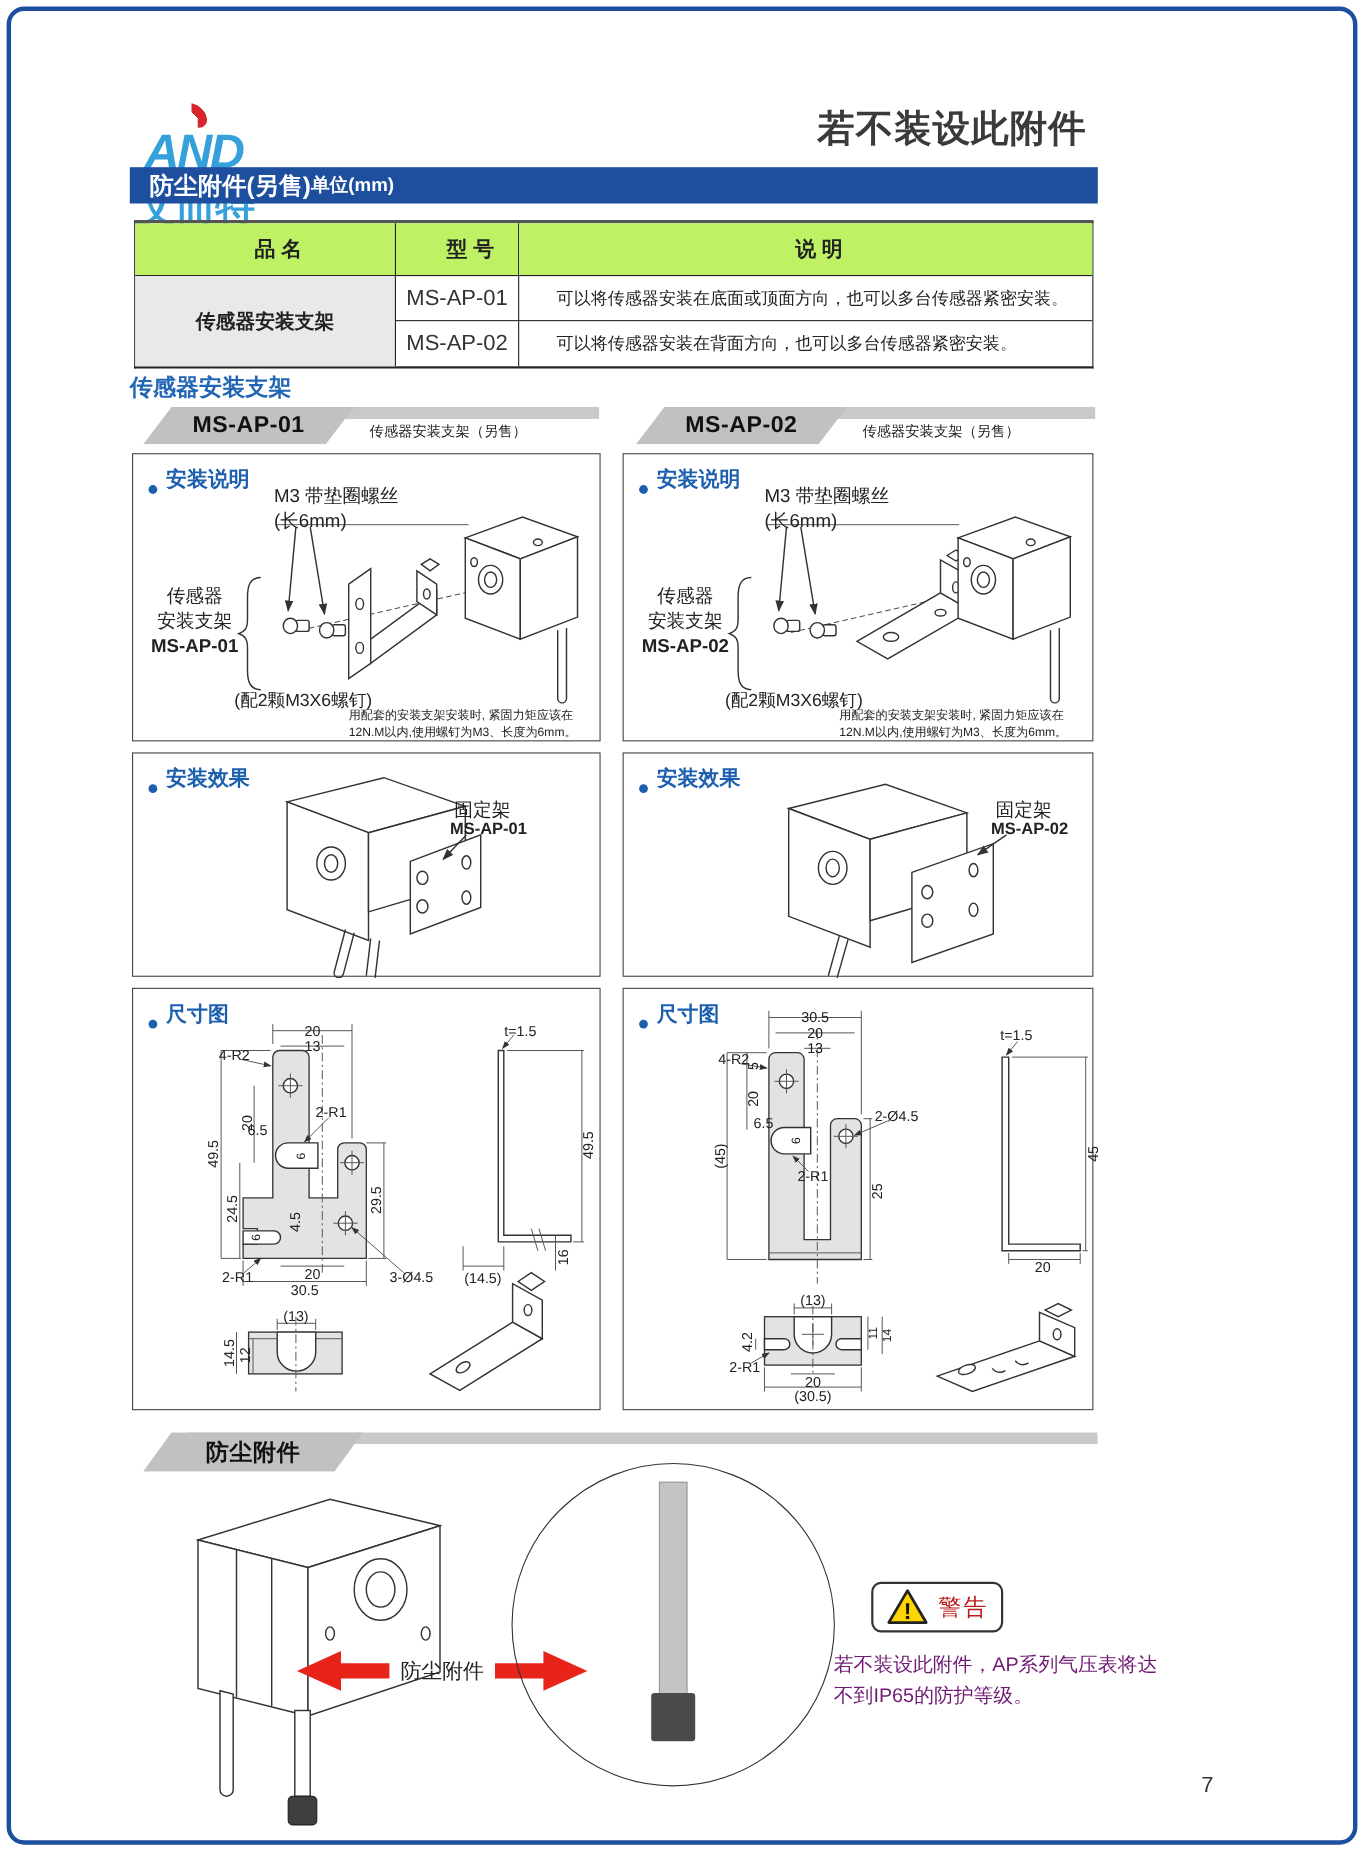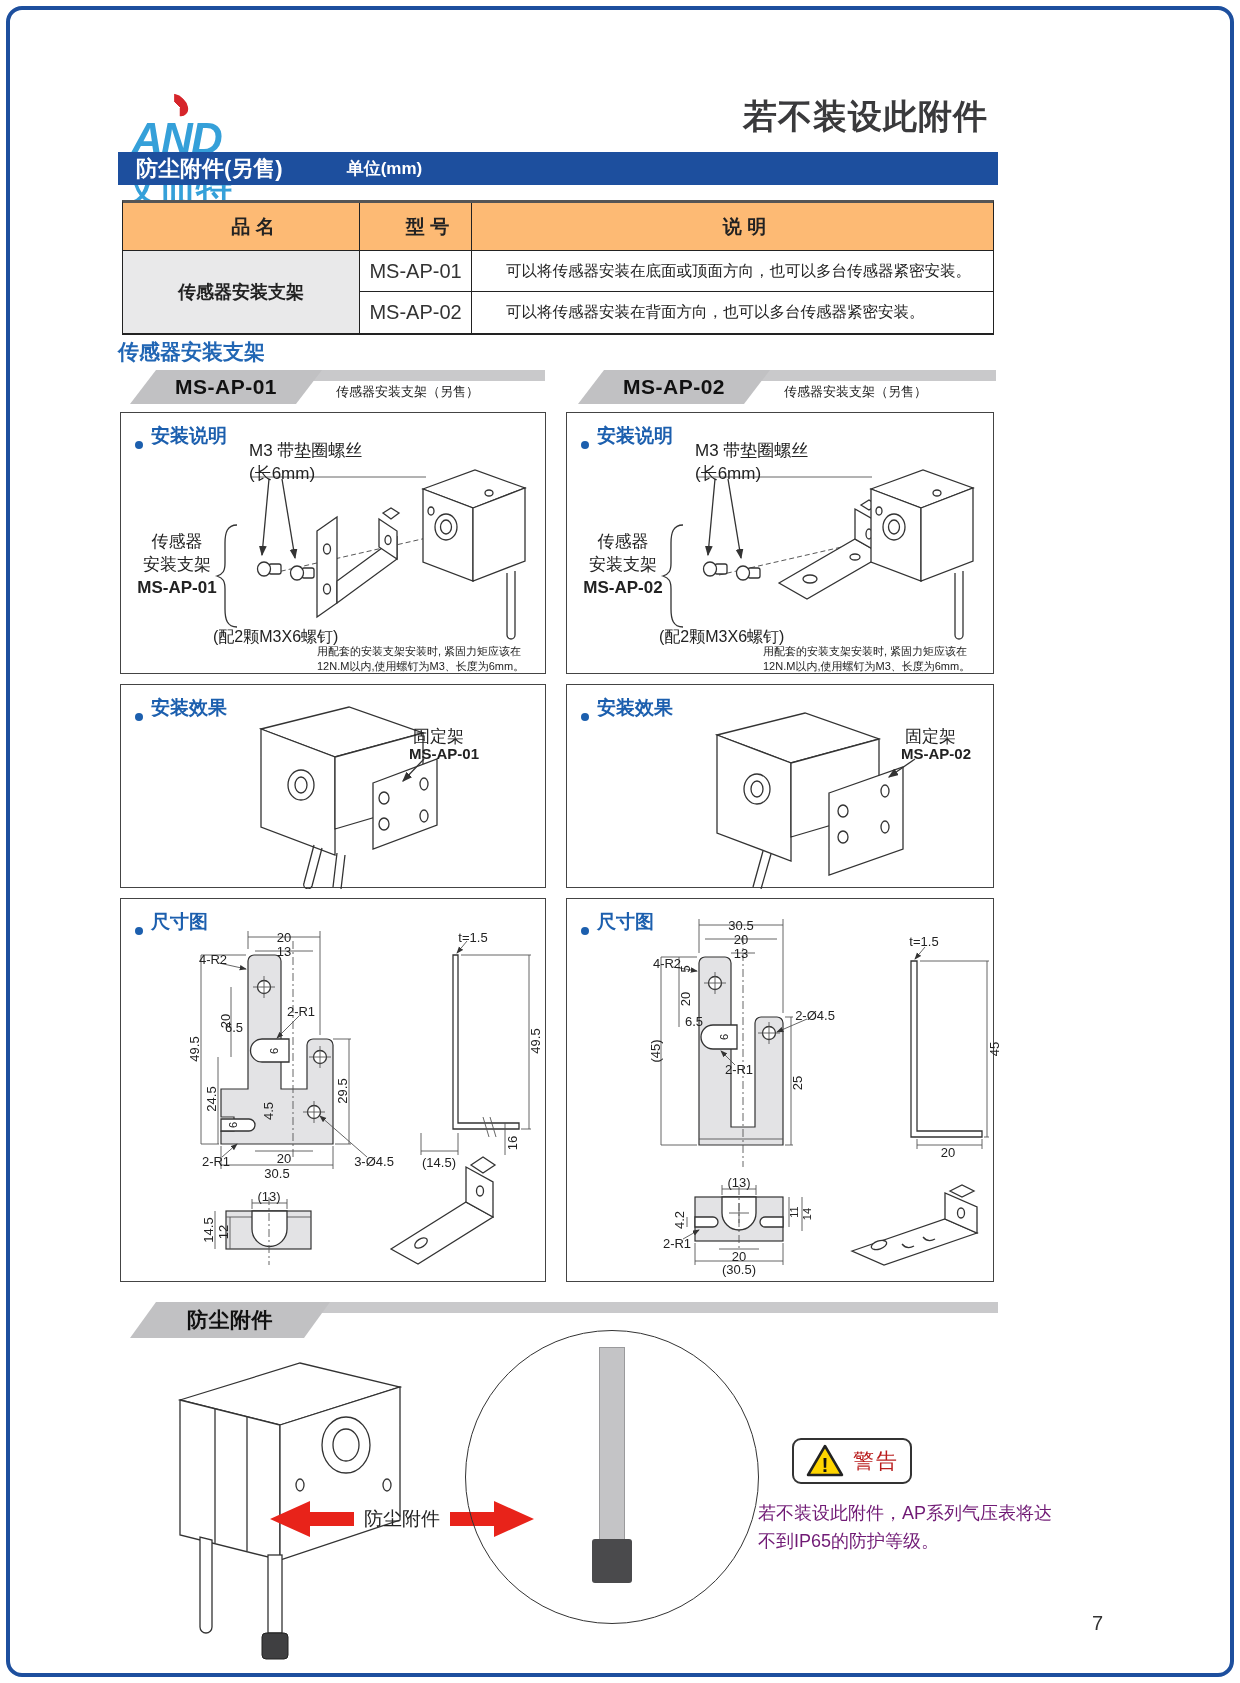--- a/index.html
+++ b/index.html
@@ -10,27 +10,27 @@
   
   .logo{position:absolute;left:118px;top:96px;height:50px;display:flex;align-items:center;flex-direction:column;}
   .lg-sq{position:relative;width:30px;height:46px;background:#35a0d9;border-radius:2px;}
   .lg-arc{width:26px;height:38px;margin-left:4px;border:9px solid #d6252b;border-radius:50%;
           border-top-color:transparent;border-right-color:transparent;transform:rotate(-135deg);box-sizing:border-box;}
   .lg-and{font-size:44px;font-weight:800;font-style:italic;color:#35a0d9;letter-spacing:-2px;margin-left:2px;}
   .lg-cn{font-size:36px;font-weight:700;color:#35a0d9;margin-left:6px;}
   .doc-title{position:absolute;left:700px;top:94px;width:288px;text-align:right;font-size:34px;font-weight:700;color:#3a3a3c;letter-spacing:1px;}
   .bluebar{position:absolute;left:118px;top:152px;width:880px;height:33px;background:#1d4f9e;color:#fff;display:flex;align-items:center;}
   .bluebar .t1{font-size:22px;font-weight:700;margin-left:18px;}
-  .bluebar .t2{font-size:17px;font-weight:700;margin-left:64px;}
+  .bluebar .t2{font-size:17px;font-weight:700;}
 
   
   .tbl{position:absolute;left:122px;top:200px;width:872px;display:grid;grid-template-columns:237px 112px 1fr;
        grid-template-rows:48px 41px 41px;border:1.2px solid #222;border-top:3px solid #555;border-bottom:2.5px solid #222;box-sizing:border-box;}
   .tbl .c{border-right:1.2px solid #222;border-bottom:1.2px solid #222;display:flex;align-items:center;justify-content:center;box-sizing:border-box;}
-  .tbl .hd{background:#fdba74;font-weight:700;font-size:19px;padding-left:24px;}
+  .tbl .hd{background:#bef264;font-weight:700;font-size:19px;padding-left:24px;}
   .tbl .pn{background:#e9e9ea;font-weight:700;font-size:18px;grid-row:2/4;border-bottom:none;}
   .tbl .md{font-size:20px;color:#333;font-family:"Liberation Sans",sans-serif;}
   .tbl .ds{justify-content:flex-start;padding-left:34px;font-size:15.5px;}
   .tbl .nr{border-right:none;}
   .tbl .nb{border-bottom:none;}
 
   .sec-title{position:absolute;left:118px;top:338px;font-size:21px;font-weight:700;color:#2166b4;}
 
   
   .banner{position:absolute;height:34px;}

